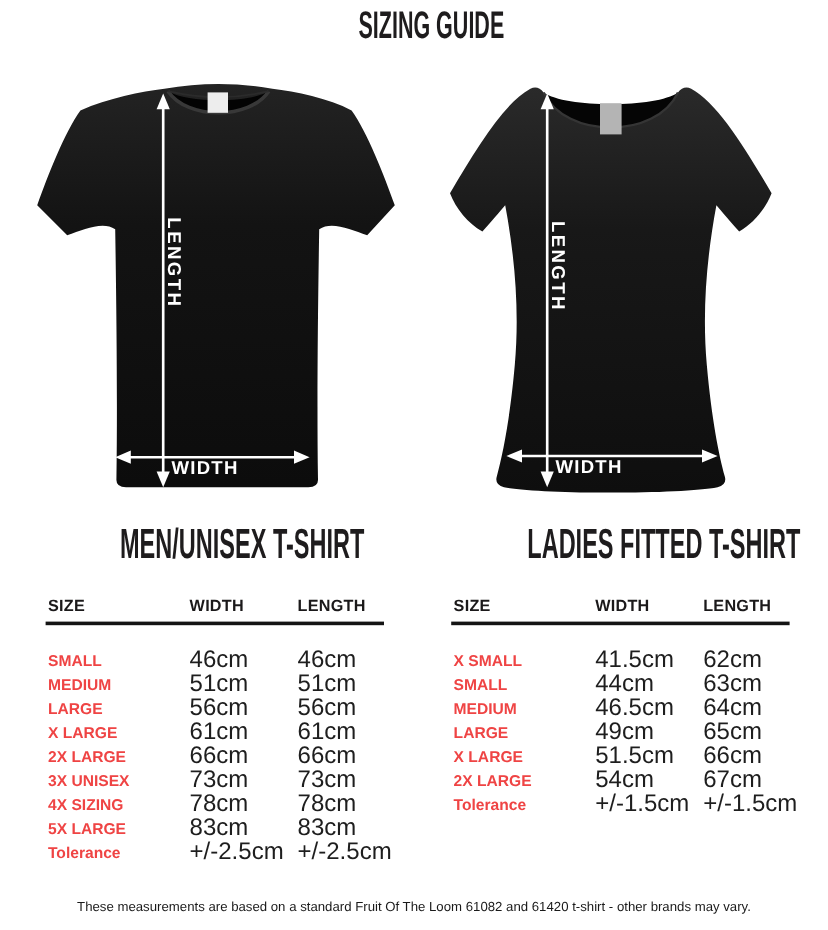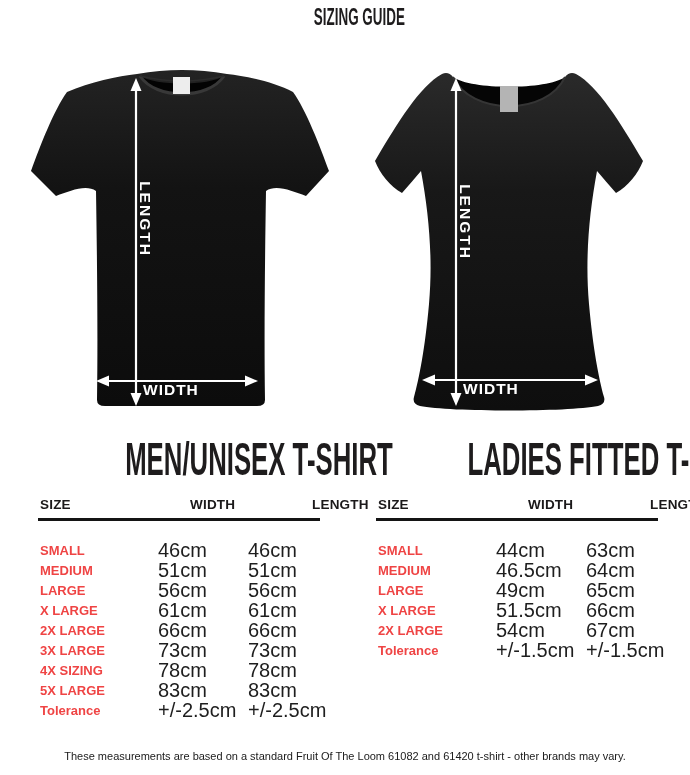--- a/index.html
+++ b/index.html
@@ -3,32 +3,32 @@
 <meta charset="utf-8">
 <style>
   html,body{margin:0;padding:0;}
   body{
     width:690px;height:775px;position:relative;background:#ffffff;
     font-family:"Liberation Sans",sans-serif;color:#1c1c1c;overflow:hidden;
   }
   .center-text{left:0;right:0;text-align:center;position:absolute;}
   .condensed{display:inline-block;transform:scaleX(0.56);transform-origin:50% 50%;
     font-weight:700;letter-spacing:0px;white-space:nowrap;color:#1e1c1d;}
-  #page-title{top:4px;font-size:24px;line-height:1.1;padding-left:28px;}
+  #page-title{top:4px;font-size:32px;line-height:1.1;padding-left:28px;}
   .shirt-box{position:absolute;top:64px;width:304px;height:348px;}
   #mens-shirt{left:28px;}
   #ladies-shirt{left:358px;width:302px;}
-  .section-heading{position:absolute;top:436px;width:320px;text-align:right;font-size:46px;line-height:1;}
+  .section-heading{position:absolute;top:436px;width:320px;text-align:right;font-size:35px;line-height:1;}
   #mens-heading{left:20px;}
   #ladies-heading{left:350px;}
   .size-table{position:absolute;top:497px;width:282px;}
   #mens-table{left:38px;}
   #ladies-table{left:376px;}
   .thead{display:grid;grid-template-columns:118px 90px auto;padding:0 0 6px 2px;
-    border-bottom:3px solid #141414;gap:32px;}
+    border-bottom:3px solid #141414;}
   .thead .tcell{font-size:13.5px;font-weight:700;letter-spacing:.2px;color:#1b191a;}
   .tbody{margin-top:18px;}
   .trow{display:grid;grid-template-columns:118px 90px auto;height:20px;
     align-items:center;padding-left:2px;}
   .tcell{font-size:20px;color:#1e1e1e;}
   .tlabel{font-size:13px;font-weight:700;color:#ef4444;}
   #footer-note{top:750px;font-size:11px;color:#1a1a1a;letter-spacing:0px;}
   svg text{font-family:"Liberation Sans",sans-serif;}
   .dim-text{fill:#ffffff;font-weight:bold;font-size:15.5px;}
 </style>
@@ -172,21 +172,21 @@
         <div class="tcell tlabel">X LARGE</div>
         <div class="tcell">61cm</div>
         <div class="tcell">61cm</div>
       </div>
       <div class="trow">
         <div class="tcell tlabel">2X LARGE</div>
         <div class="tcell">66cm</div>
         <div class="tcell">66cm</div>
       </div>
       <div class="trow">
-        <div class="tcell tlabel">3X LARGE</div>
+        <div class="tcell tlabel">3X UNISEX</div>
         <div class="tcell">73cm</div>
         <div class="tcell">73cm</div>
       </div>
       <div class="trow">
         <div class="tcell tlabel">4X SIZING</div>
         <div class="tcell">78cm</div>
         <div class="tcell">78cm</div>
       </div>
       <div class="trow">
         <div class="tcell tlabel">5X LARGE</div>
@@ -202,20 +202,25 @@
 </div>
 
 <div id="ladies-table" class="size-table">
   <div class="thead">
     <div class="tcell">SIZE</div>
     <div class="tcell">WIDTH</div>
     <div class="tcell">LENGTH</div>
   </div>
   <div class="tbody">
       <div class="trow">
+        <div class="tcell tlabel">X SMALL</div>
+        <div class="tcell">41.5cm</div>
+        <div class="tcell">62cm</div>
+      </div>
+      <div class="trow">
         <div class="tcell tlabel">SMALL</div>
         <div class="tcell">44cm</div>
         <div class="tcell">63cm</div>
       </div>
       <div class="trow">
         <div class="tcell tlabel">MEDIUM</div>
         <div class="tcell">46.5cm</div>
         <div class="tcell">64cm</div>
       </div>
       <div class="trow">

